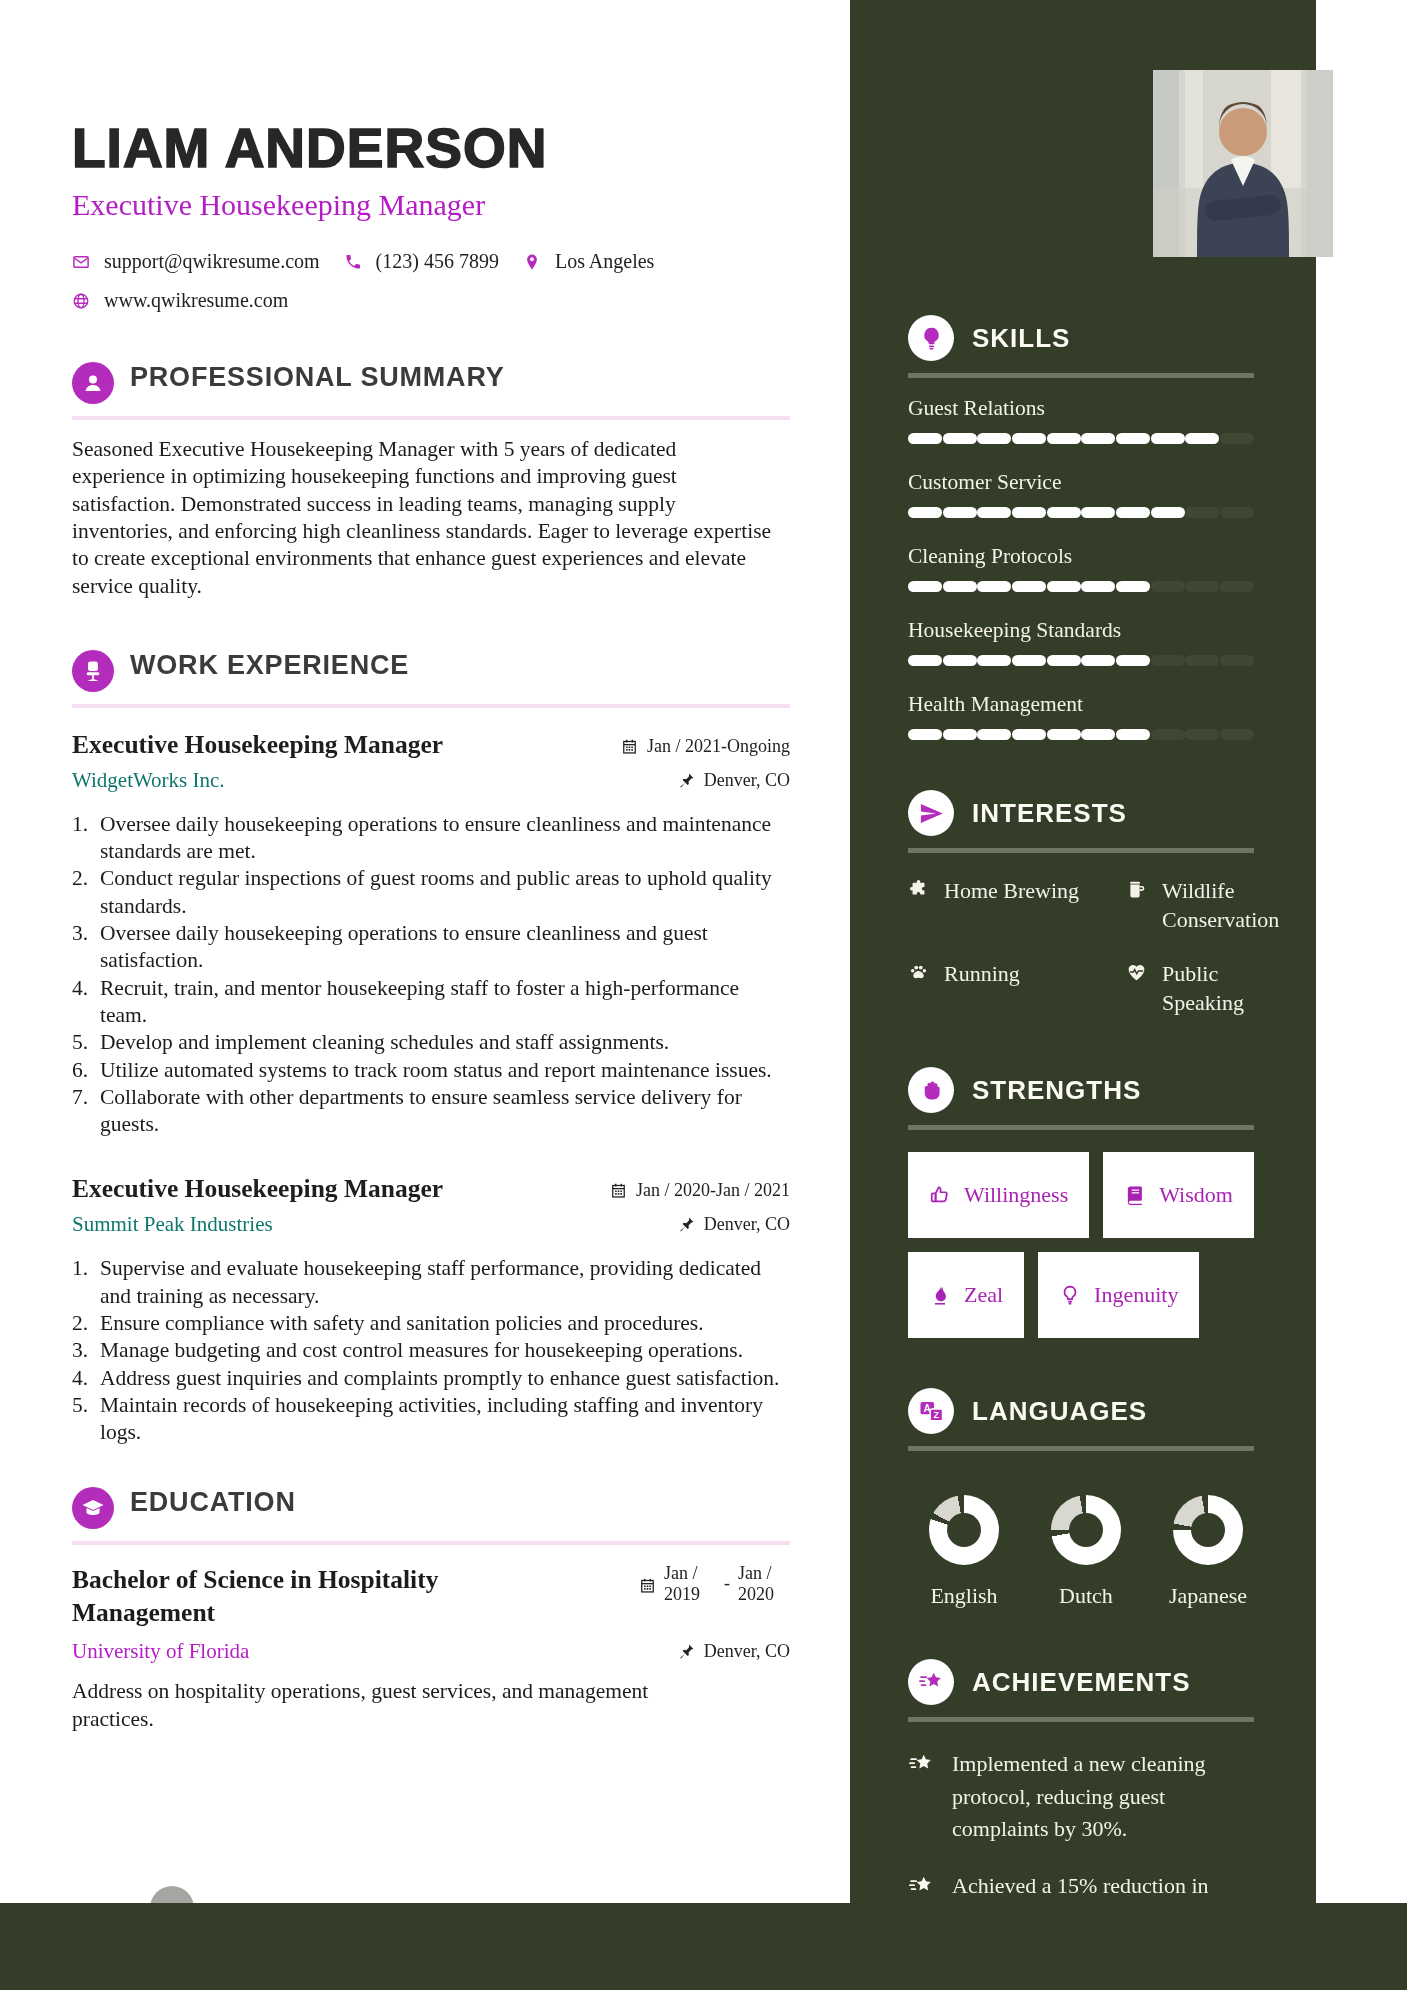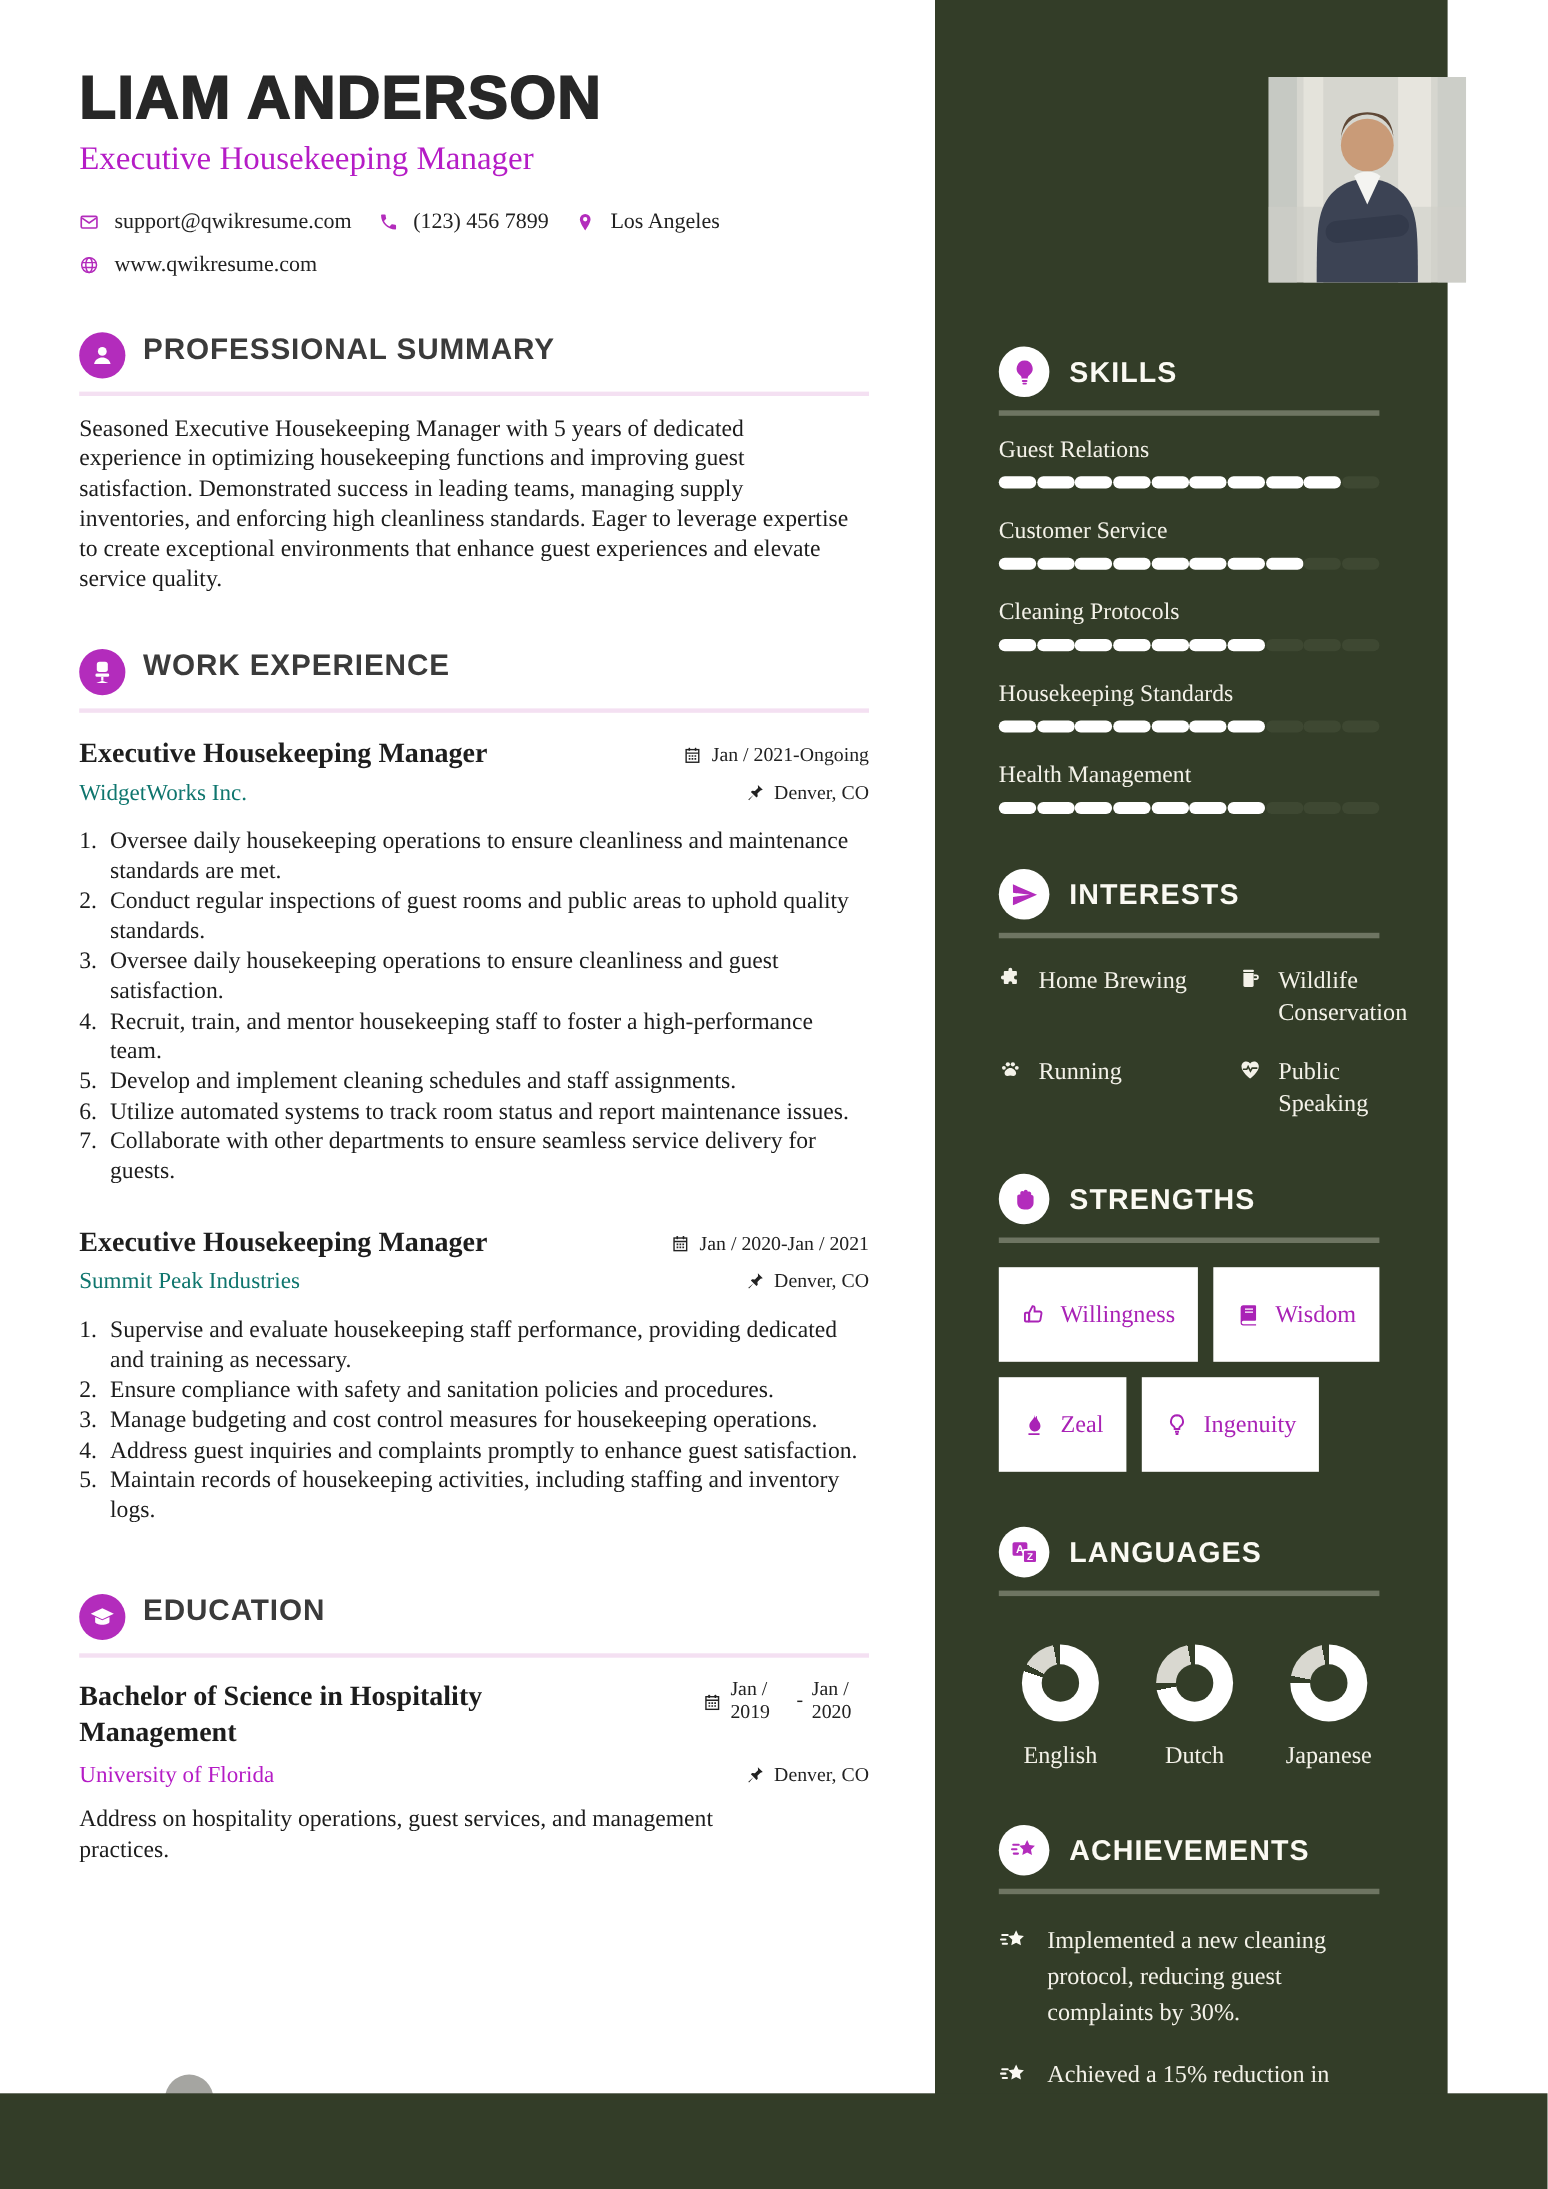--- a/index.html
+++ b/index.html
@@ -11,21 +11,21 @@
     --ink:#1c1c1c;
     --head-ink:#3b3b3b;
     --side-text:#f4f2e9;
   }
   *{box-sizing:border-box}
   html,body{margin:0;padding:0}
   body{width:1407px;height:1990px;background:#ffffff;font-family:"Liberation Serif",serif;color:var(--ink)}
   .page{position:relative;width:1407px;height:1990px;overflow:hidden;background:#fff}
 
   
-  .left{position:absolute;left:72px;top:0;width:718px;padding-top:60px;z-index:3}
+  .left{position:absolute;left:72px;top:0;width:718px;padding-top:120px;z-index:3}
   h1.name{margin:0;font-family:"Liberation Sans",sans-serif;font-weight:700;font-size:55px;line-height:1.02;
     letter-spacing:1px;color:#272727;-webkit-text-stroke:1.6px #272727}
   .subtitle{margin-top:12px;font-size:30px;color:#b51cc6}
   .contact-row{display:flex;align-items:center;gap:24px;margin-top:28px;font-size:20px;color:#222}
   .contact-row.second{margin-top:16px}
   .cgroup{display:inline-flex;align-items:center;gap:14px}
   .ic{display:inline-flex;align-items:center;justify-content:center;flex:0 0 auto}
   .ic svg{width:100%;height:100%}
   .ic-18{width:18px;height:18px;color:var(--accent)}
   .ic-17{width:17px;height:17px;color:#222}
@@ -48,21 +48,21 @@
   .job-row1{display:flex;justify-content:space-between;align-items:flex-start}
   .job-title{font-size:25.5px;font-weight:700;color:#1e1e1e;width:460px}
   .meta{display:flex;align-items:center;gap:9px;font-size:18px;color:#222;justify-content:flex-end}
   .meta.dates{margin-top:6px}
   .job-row2{display:flex;justify-content:space-between;align-items:center;margin-top:8px}
   .company{font-size:21px;color:#0f766e}
   ol.bullets{counter-reset:b;margin:18px 0 0;padding:0;list-style:none}
   ol.bullets li{counter-increment:b;position:relative;padding-left:28px;font-size:21.5px;line-height:1.27;margin:0}
   ol.bullets li::before{content:counter(b) ".";position:absolute;left:0}
 
-  .edu{margin-top:62px}
+  .edu{margin-top:40px}
   .edu-row1{display:flex;justify-content:space-between;align-items:flex-start;margin-top:18px}
   .degree{font-size:25.5px;font-weight:700;width:452px;line-height:1.3}
   .edu-dates{display:flex;gap:8px;align-items:flex-start;font-size:18px;color:#222}
   .edu-dates .ic-17{margin-top:14px}
   .edu-date{width:52px;line-height:1.2}
   .edu-dash{margin-top:10px}
   .edu-row2{display:flex;justify-content:space-between;align-items:center;margin-top:10px}
   .school{font-size:21px;color:#b51cc6}
   .edu-desc{margin:14px 0 0;font-size:21.5px;line-height:1.3;width:640px}
 

